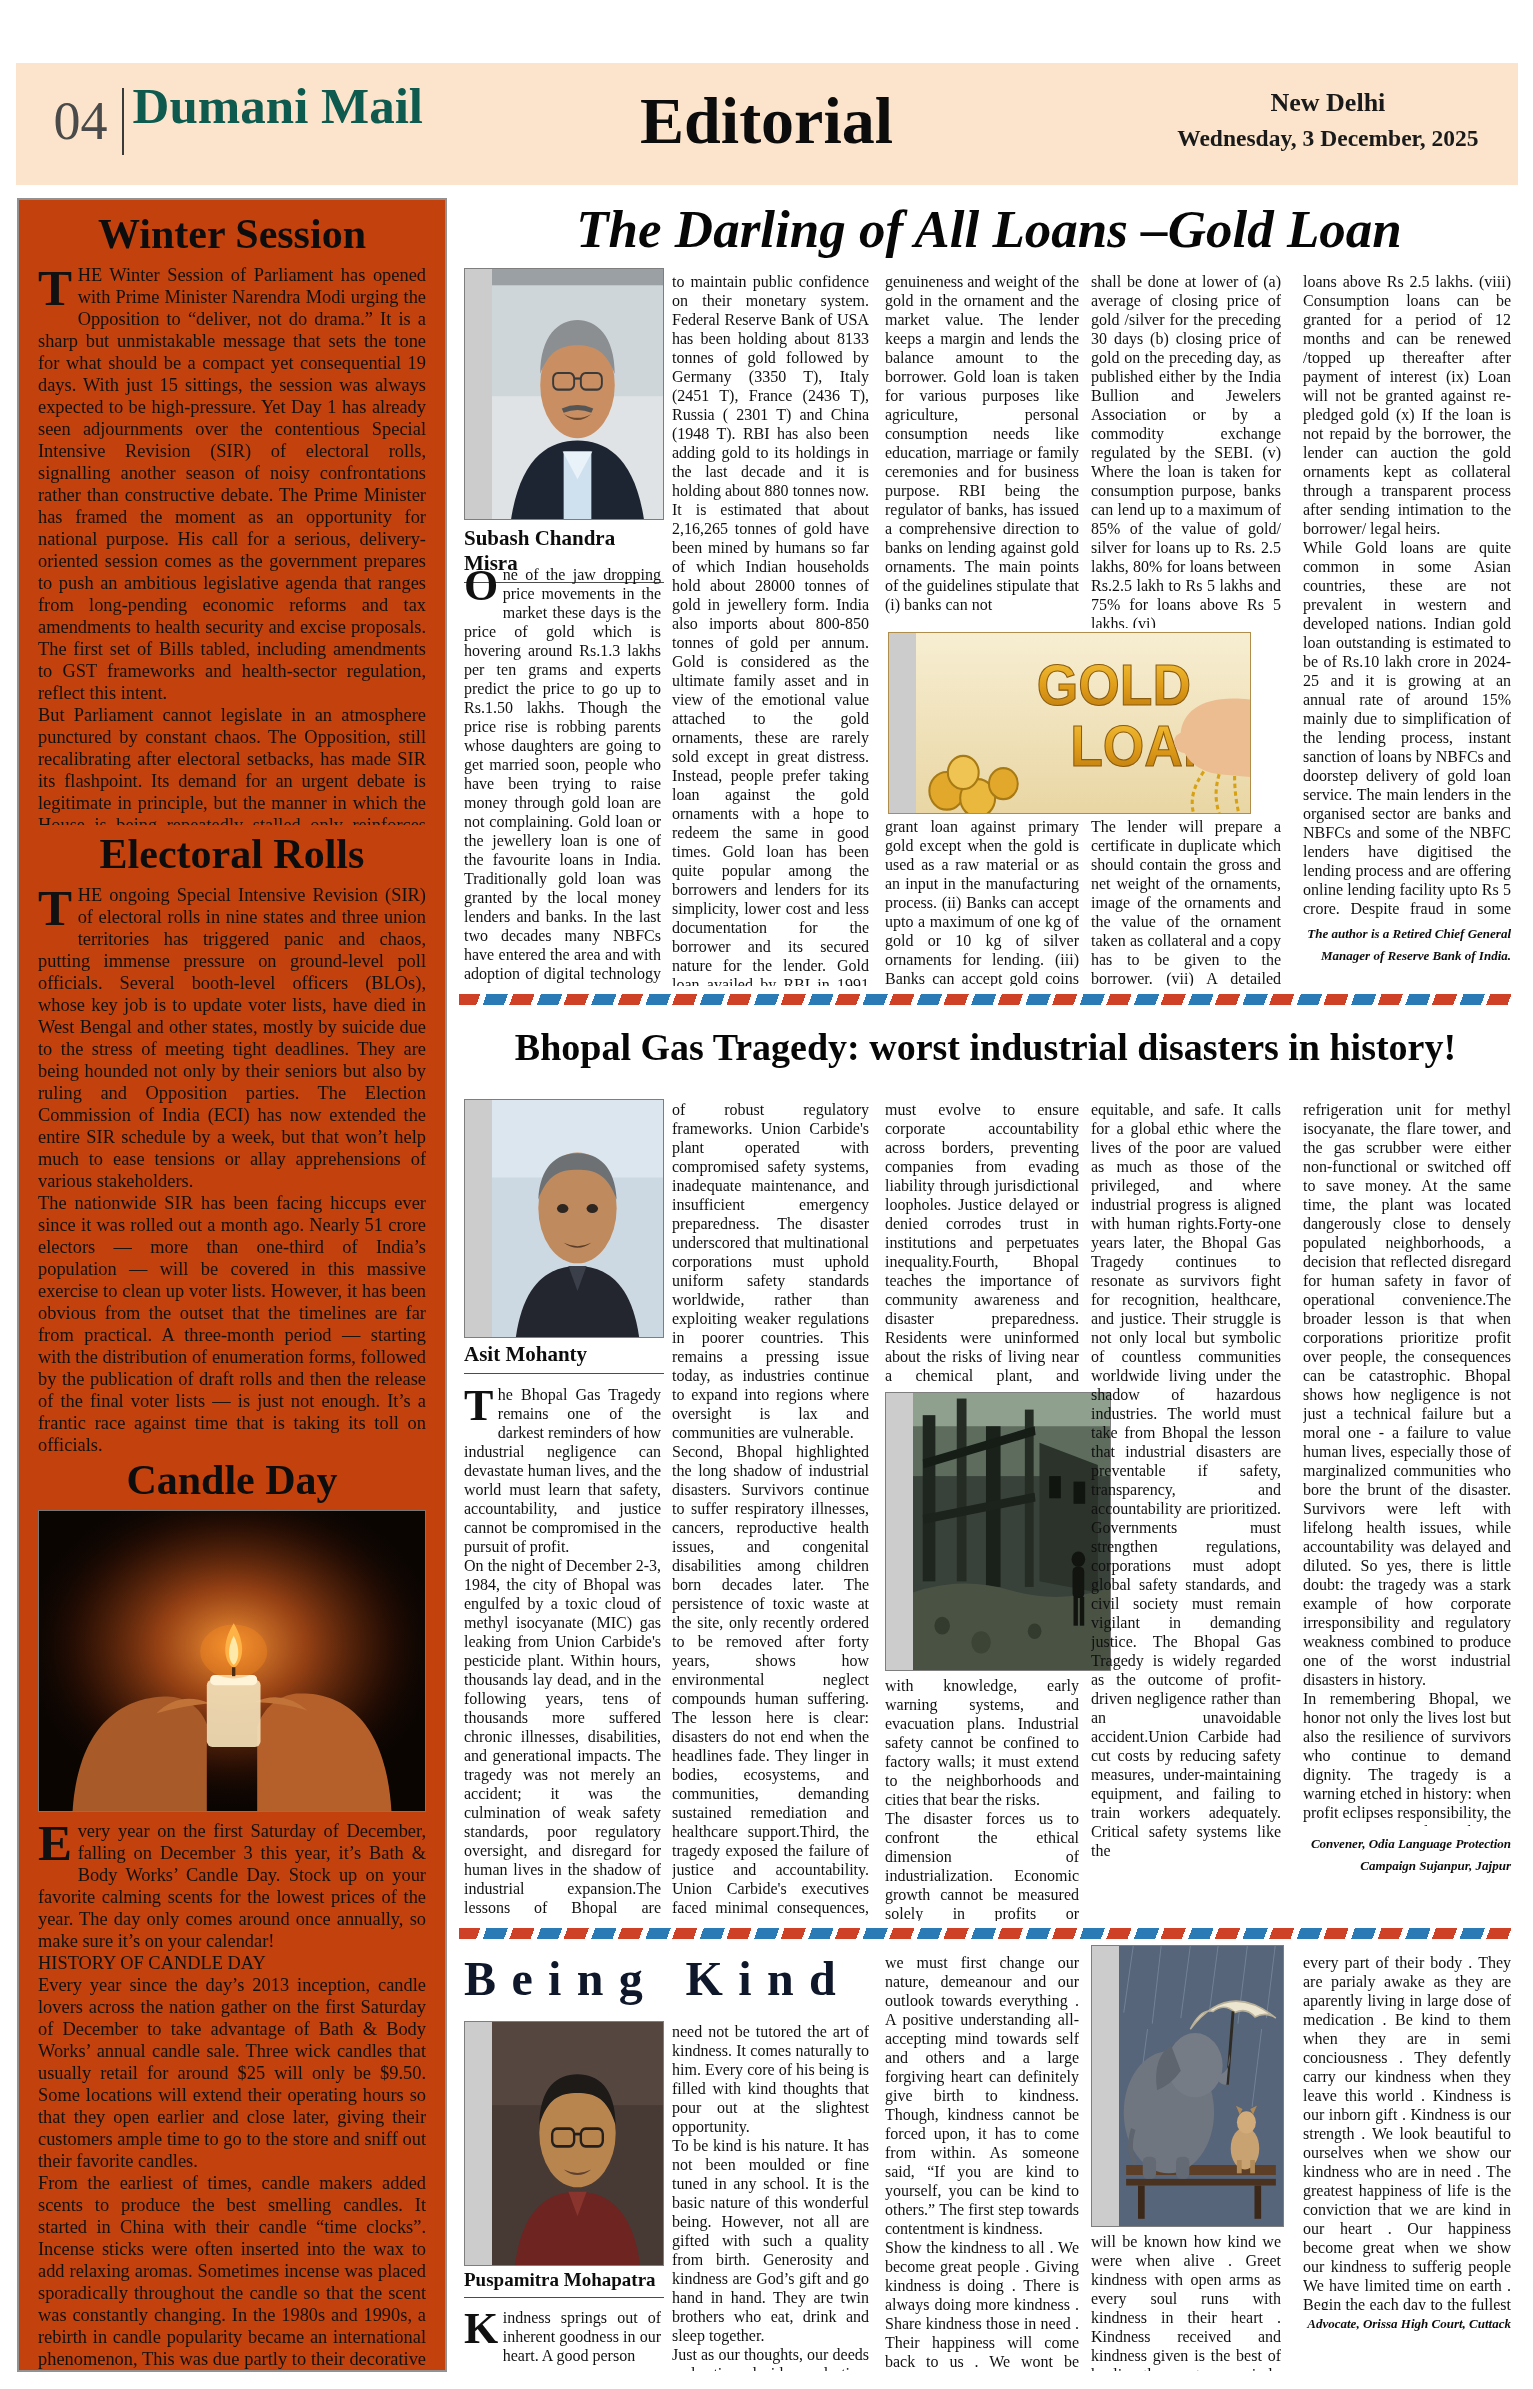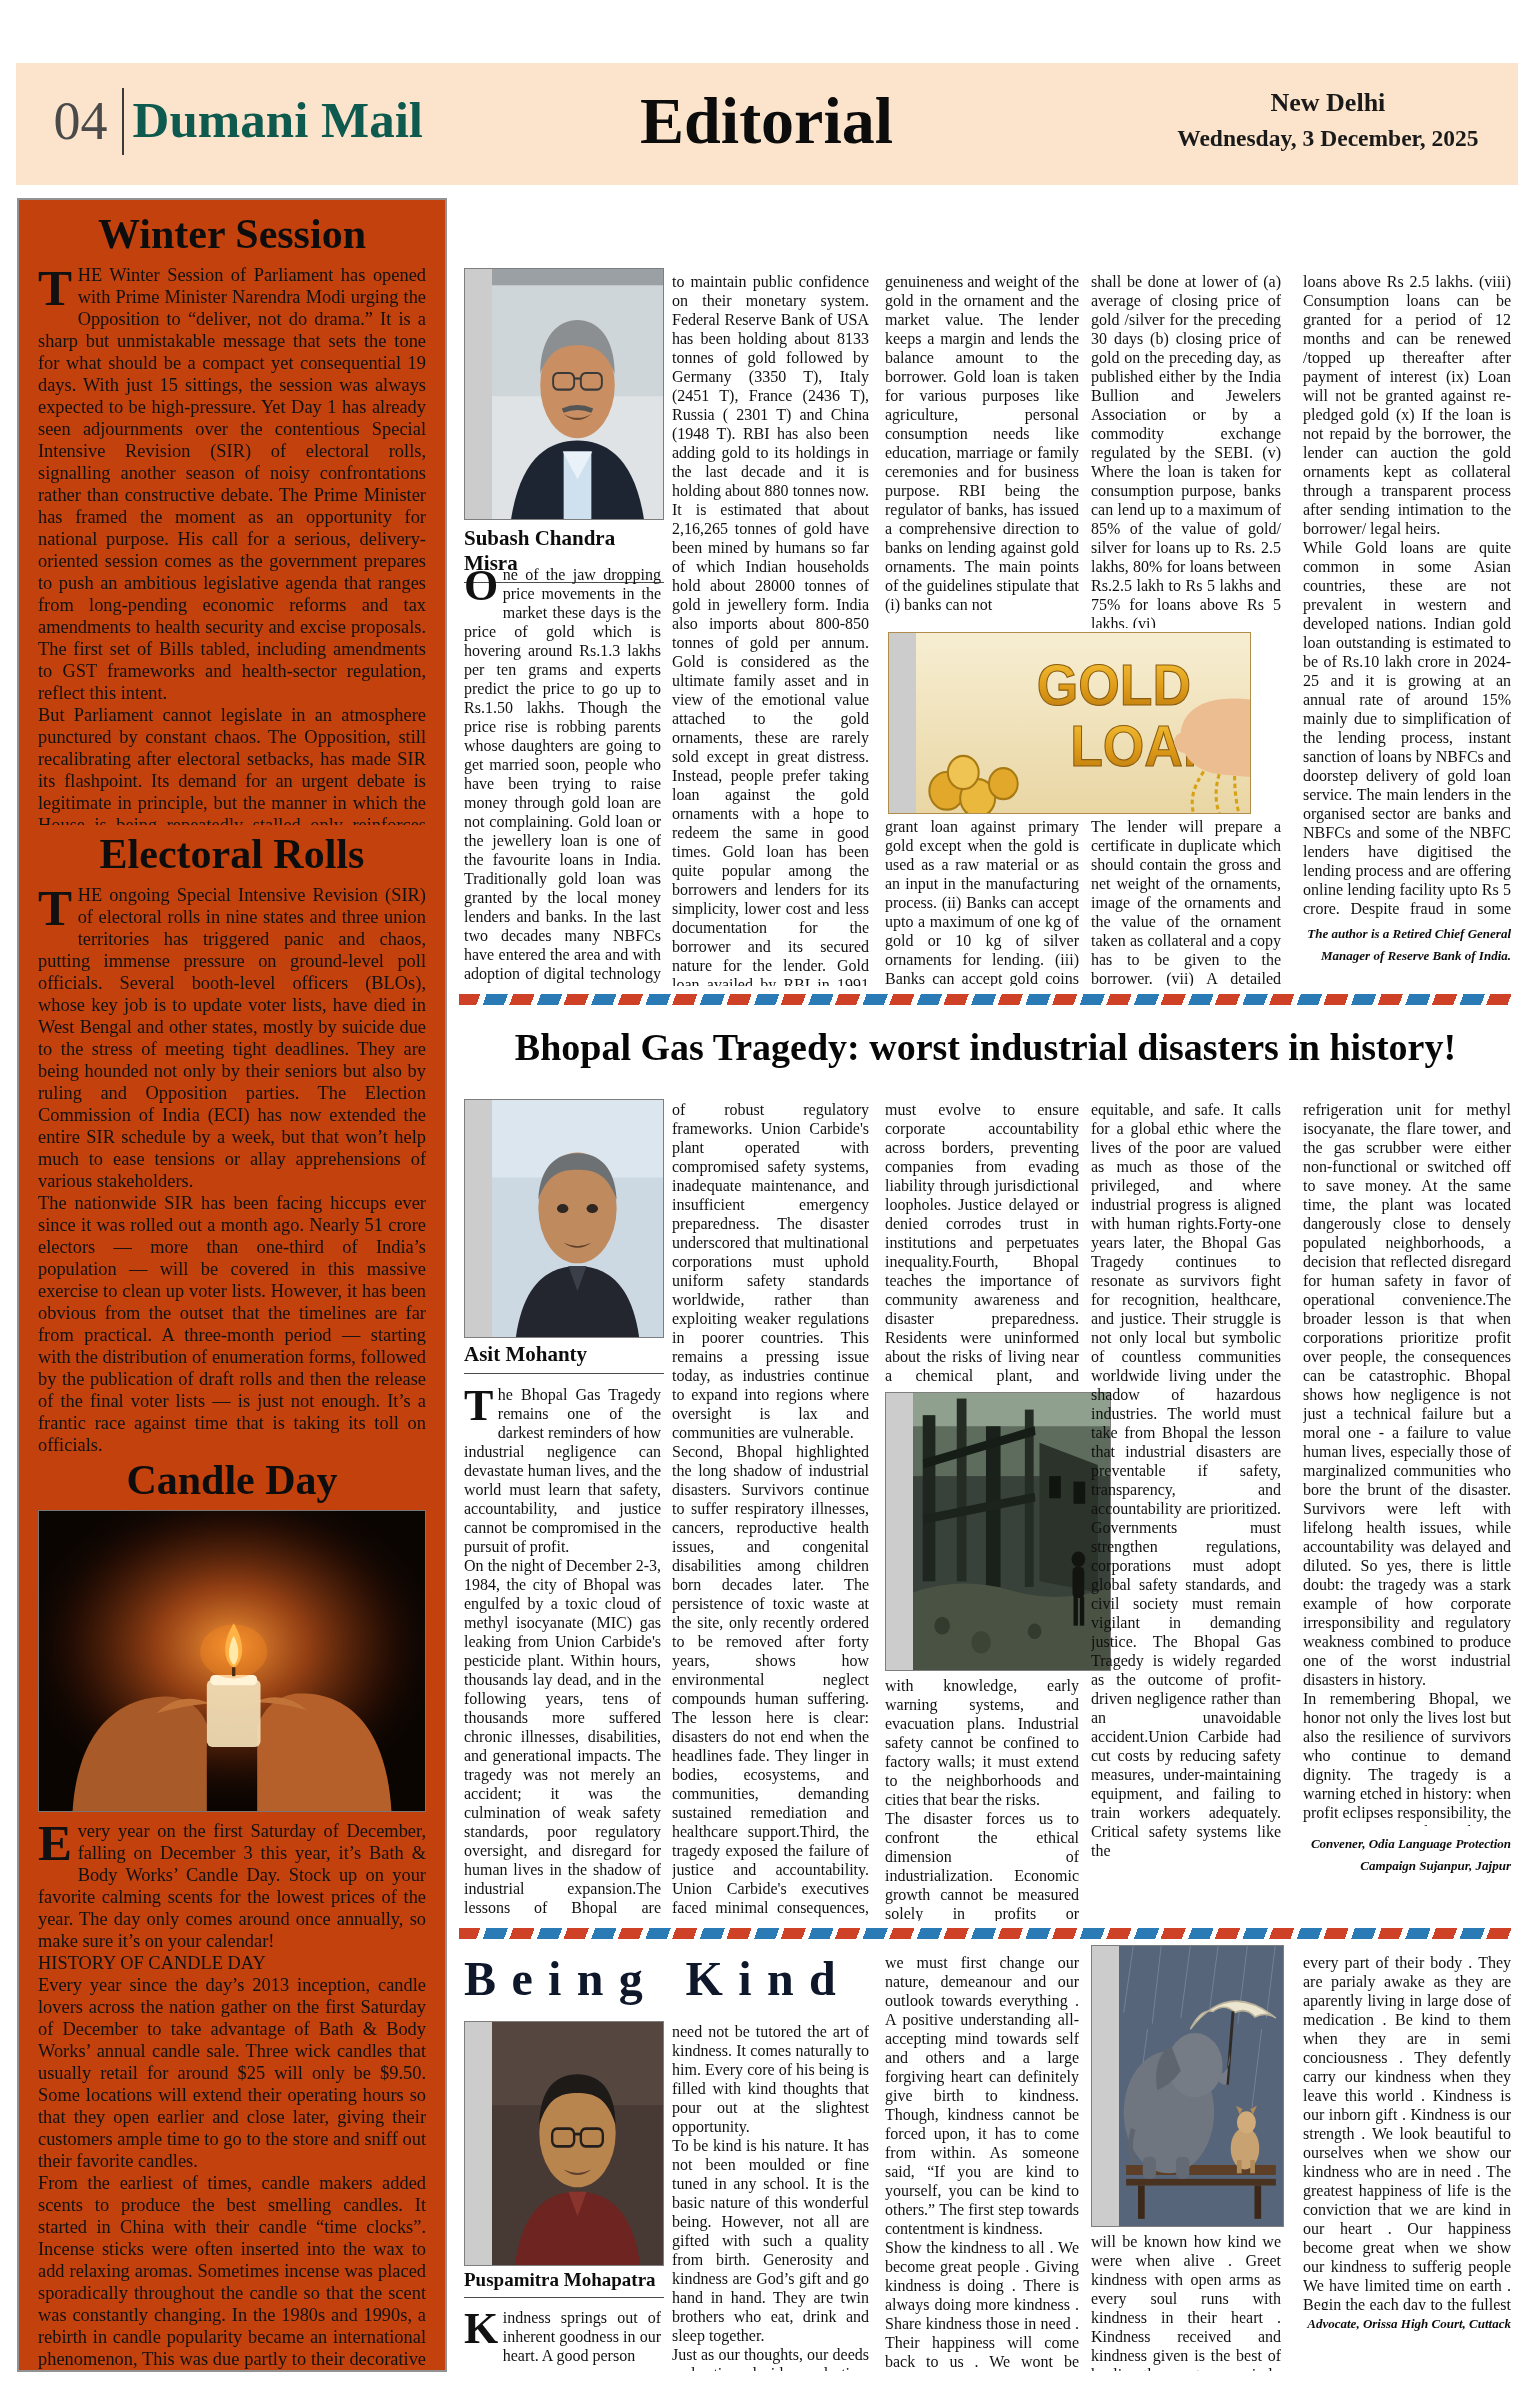--- a/index.html
+++ b/index.html
@@ -2,21 +2,21 @@
 <html style="font-size:9px"><head>
 <meta charset="utf-8">
 <style>
   html,body{margin:0;padding:0;background:#ffffff;}
   #page{position:relative;width:1533px;height:2389px;background:#ffffff;overflow:hidden;
         font-family:"Liberation Serif",serif;color:#111;}
   
   #header{position:absolute;left:15.6px;top:63px;width:1502px;height:122px;background:#fbe4cb;}
   #pagenum{position:absolute;left:38px;top:24.6px;font-size:54px;color:#4a4a4a;font-weight:400;
            padding-right:14.5px;border-right:2.2px solid #3a3a3a;line-height:67px;}
-  #masthead{position:absolute;left:117px;top:26px;font-size:51px;font-weight:bold;color:#0e5a4e;line-height:63px;}
+  #masthead{position:absolute;left:117px;top:12px;font-size:51px;font-weight:bold;color:#0e5a4e;line-height:63px;}
   #section-title{position:absolute;left:0;top:19px;width:100%;text-align:center;font-size:66px;
            font-weight:bold;color:#0c0c0c;line-height:78px;}
   #header-right{position:absolute;right:39px;top:21px;text-align:center;font-weight:bold;color:#1a1a1a;}
   #header-city{font-size:26px;line-height:37px;}
   #header-date{font-size:23.5px;line-height:34px;}
   
   #leftbox{position:absolute;left:17px;top:198px;width:430px;height:2174px;background:#c2410c;
            border:2.8px solid #929292;box-sizing:border-box;padding:5.6px 19px;overflow:hidden;}
   .lb-head{font-size:42px;font-weight:bold;text-align:center;line-height:51px;margin:3.4px 0 4.5px 0;color:#0d0d0d;}
   .lb-body{font-size:18.4px;line-height:22px;text-align:justify;overflow:hidden;}
@@ -94,20 +94,21 @@
     </div>
     <div class="lb-body" style="height:603px;margin-top:7.8px;">
       <span class="dropcap">E</span><span class="txt">very year on the first Saturday of December, falling on December 3 this year, it’s Bath &amp; Body Works’ Candle Day. Stock up on your favorite calming scents for the lowest prices of the year. The day only comes around once annually, so make sure it’s on your calendar!
 HISTORY OF CANDLE DAY
 Every year since the day’s 2013 inception, candle lovers across the nation gather on the first Saturday of December to take advantage of Bath &amp; Body Works’ annual candle sale. Three wick candles that usually retail for around $25 will only be $9.50. Some locations will extend their operating hours so that they open earlier and close later, giving their customers ample time to go to the store and sniff out their favorite candles.
 From the earliest of times, candle makers added scents to produce the best smelling candles. It started in China with their candle “time clocks”. Incense sticks were often inserted into the wax to add relaxing aromas. Sometimes incense was placed sporadically throughout the candle so that the scent was constantly changing. In the 1980s and 1990s, a rebirth in candle popularity became an international phenomenon, This was due partly to their decorative value, but also their ability to allow the stressed out, modern, over-worked homeowner an opportunity to create a relaxing environment using the aromatherapy of scented candles.
 Bath &amp; Body Works, an American retailer under the L Brands umbrella, was founded in 1990 in New Albany, Ohio. The company’s first store opened in a Cambridge, Massachusetts mall in September 1990. In 1997, a secondary brand called Bath &amp; Body Works at Home was launched. Soon it was renamed to Slatkin before settling on the name we know it as today, White Barn Candle Company. The company launched a seasonal catalog, a website, and launched its first television commercial advertisement in 2006. Net sales as of January 28, 2006, were $2.3 billion, significantly higher than all other L Brand companies other than Victoria’s Secret.</span>
     </div>
   </div>
 
+  <div class="headline-italic" style="left:464px;top:200px;width:1050px;">The Darling of All Loans –Gold Loan</div>
 
   <div class="photo-frame" style="left:464px;top:268px;width:200px;height:252px;">
     <svg width="100%" height="100%" viewBox="0 0 358 452" preserveAspectRatio="none">
       <rect width="358" height="452" fill="#dfe3e6"></rect>
       <rect width="358" height="30" fill="#9aa0a4"></rect>
       <rect y="30" width="358" height="200" fill="#cfd6da"></rect>
       <path d="M40,452 C60,340 120,310 179,310 C238,310 298,340 318,452 Z" fill="#1d2532"></path>
       <path d="M150,452 L150,330 L208,330 L208,452 Z" fill="#cfe0ef"></path>
       <path d="M148,330 L179,380 L210,330 Z" fill="#e9f2f8"></path>
       <ellipse cx="179" cy="210" rx="78" ry="96" fill="#c98f63"></ellipse>

